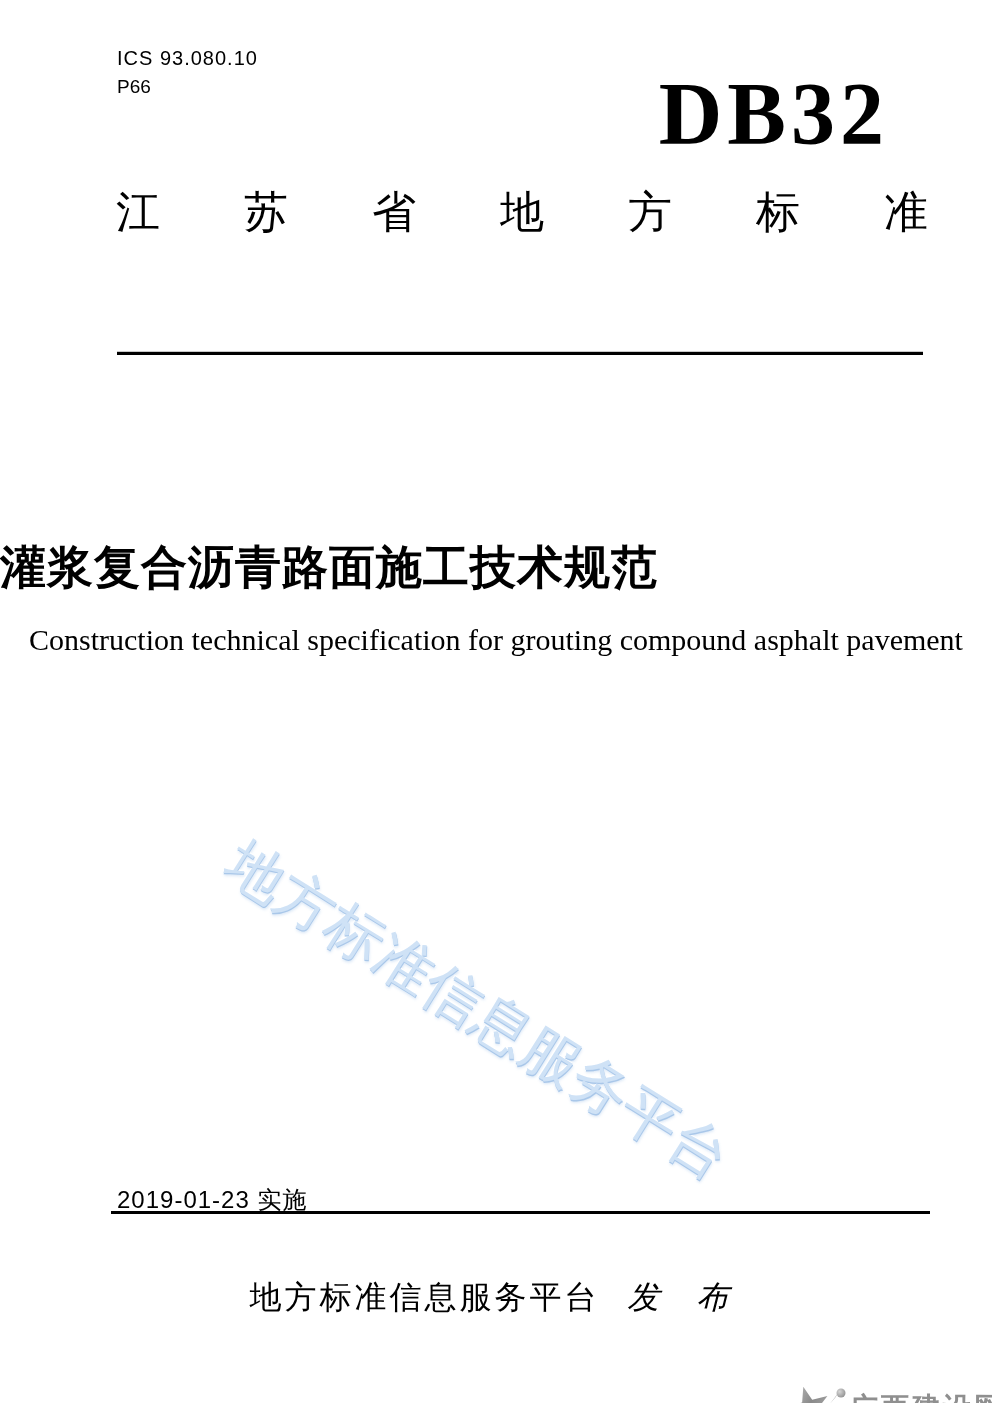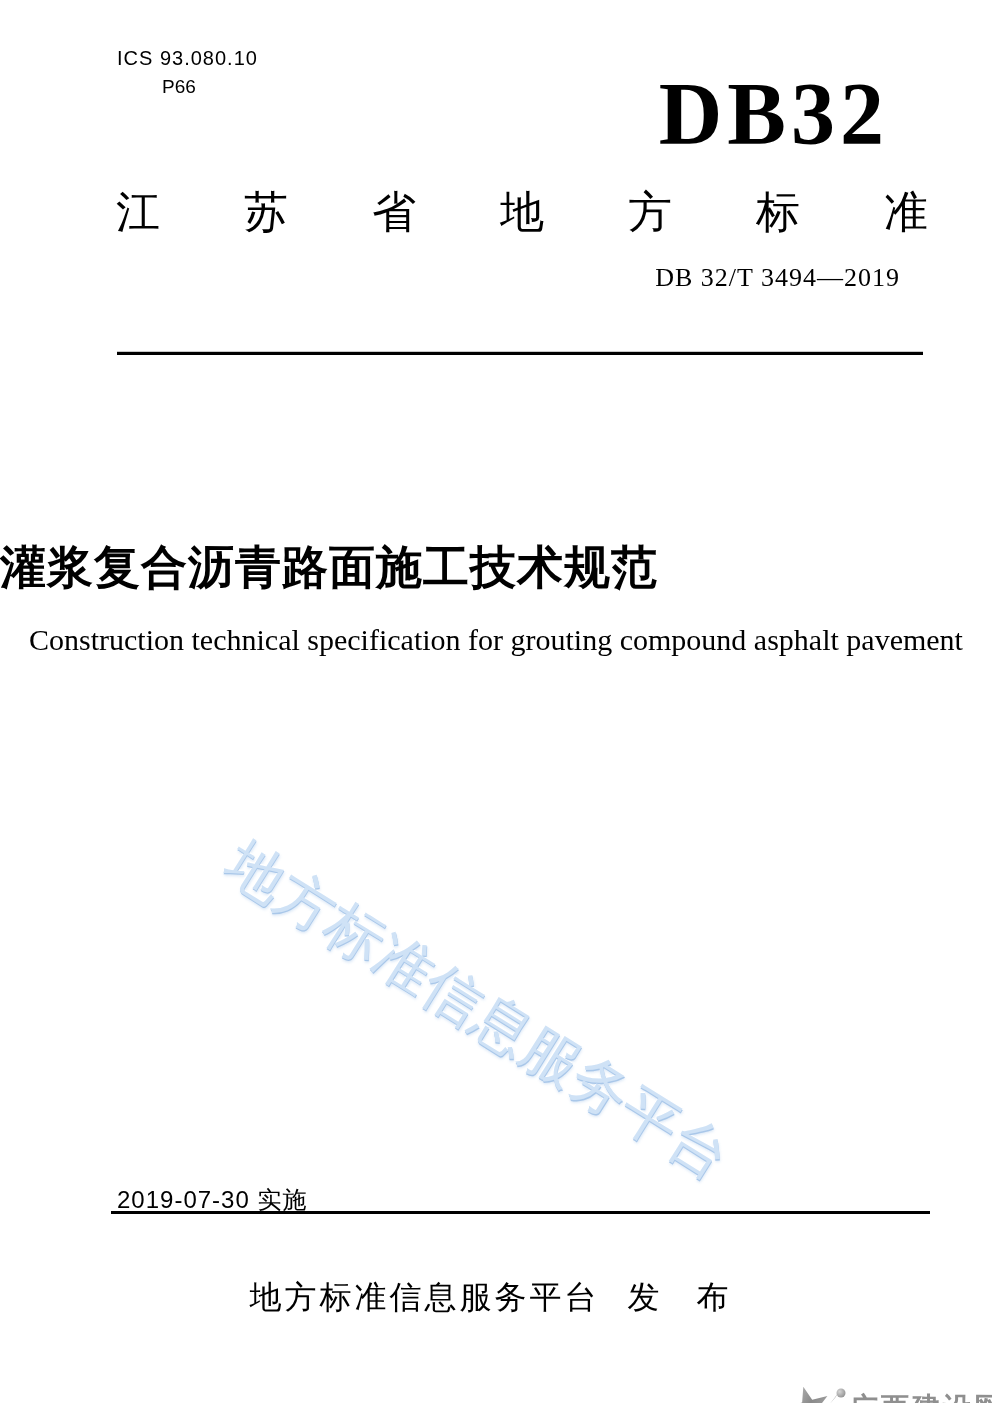--- a/index.html
+++ b/index.html
@@ -13,21 +13,20 @@
   }
 
   .ics {
     position:absolute; left:117px; top:47px;
     font-family:Liberation Sans, sans-serif;
     font-size:20px; letter-spacing:1px;
   }
   .pcode {
     position:absolute; left:117px; top:76px;
     font-size:19px;
-    margin-left:45px;
   }
 
   .db32 {
     position:absolute; right:103px; top:70px;
     font-family:"Liberation Serif", serif;
     font-weight:bold; font-size:88px; line-height:1;
     letter-spacing:5px;
   }
 
   .masthead {
@@ -78,21 +77,21 @@
   .rule-bottom {
     position:absolute; left:111px; top:1211px;
     width:819px; height:3px; background:#000;
   }
 
   .publisher-row {
     position:absolute; left:0; top:1276px; width:100%;
     text-align:center; font-size:32px; letter-spacing:3px;
     white-space:nowrap;
   }
-  .publisher-row .release { margin-left:28px; letter-spacing:14px; }
+  .publisher-row .release { margin-left:28px; letter-spacing:14px;font-style:italic; }
 
   .corner-logo {
     position:absolute; left:778px; top:1381px;
     width:214px; height:62px;
     color:var(--logo-gray, #8f8f8f);
   }
   .corner-logo svg { position:absolute; left:0; top:2px; }
   .logo-cn {
     position:absolute; left:72px; top:8px;
     font-family:"Liberation Serif", serif;
@@ -119,31 +118,30 @@
   <div class="masthead">
     <span>江</span>
     <span>苏</span>
     <span>省</span>
     <span>地</span>
     <span>方</span>
     <span>标</span>
     <span>准</span>
   </div>
 
-  <div class="std-no">DB 32/T 3494—2019</div>
 
   <div class="rule-top"></div>
 
   <div class="title-cn">灌浆复合沥青路面施工技术规范</div>
   <div class="title-en">Construction technical specification for grouting compound asphalt pavement</div>
 
   <div class="watermark">地方标准信息服务平台</div>
 
   <div class="dates">
-    <span>2019-07-30 实施</span>
+    <span>2019-01-23 实施</span>
   </div>
 
   <div class="rule-bottom"></div>
 
   <div class="publisher-row">
     <span>地方标准信息服务平台</span><span class="release">发 布</span>
   </div>
 
   <div class="corner-logo">
     <svg width="70" height="58" viewBox="0 0 70 58">

